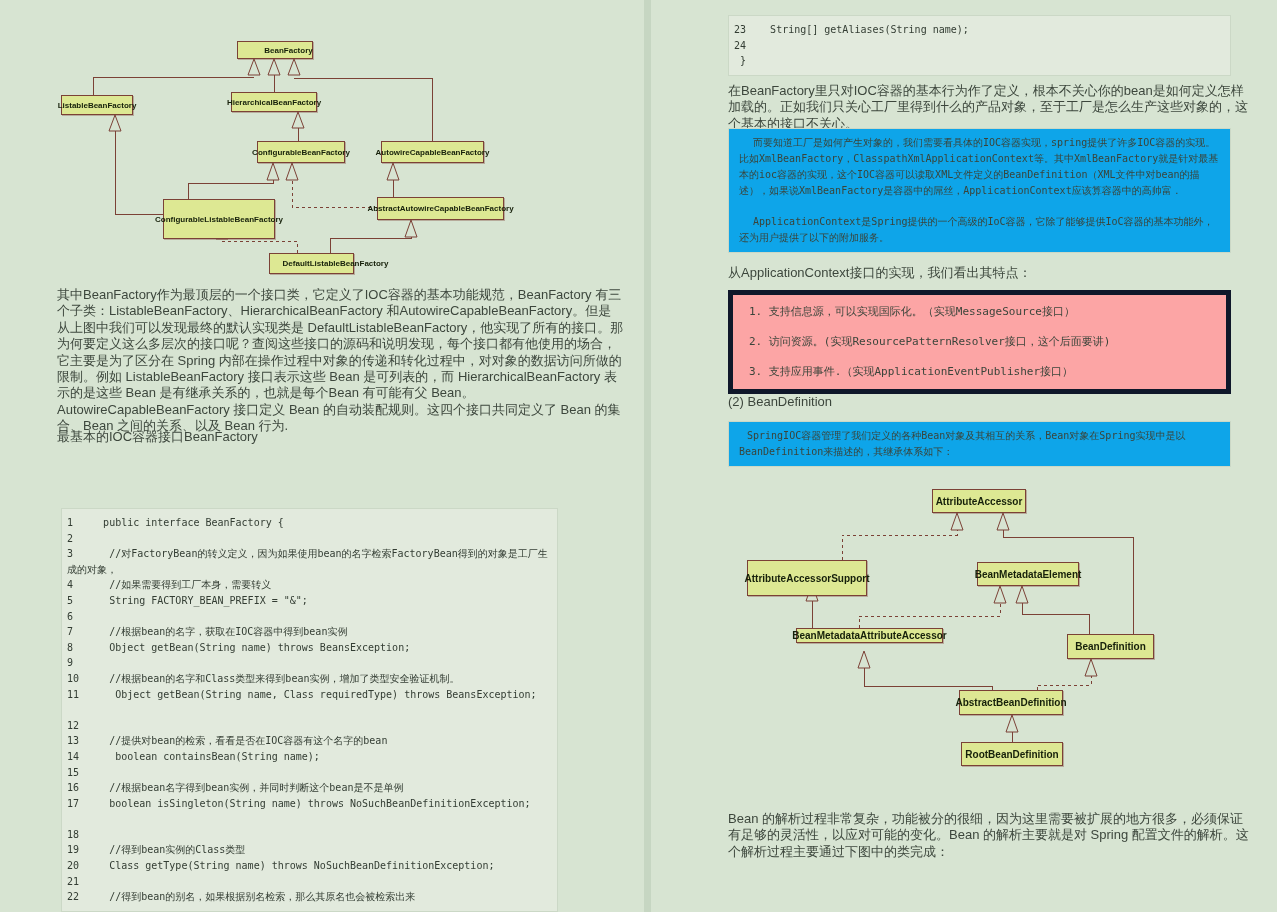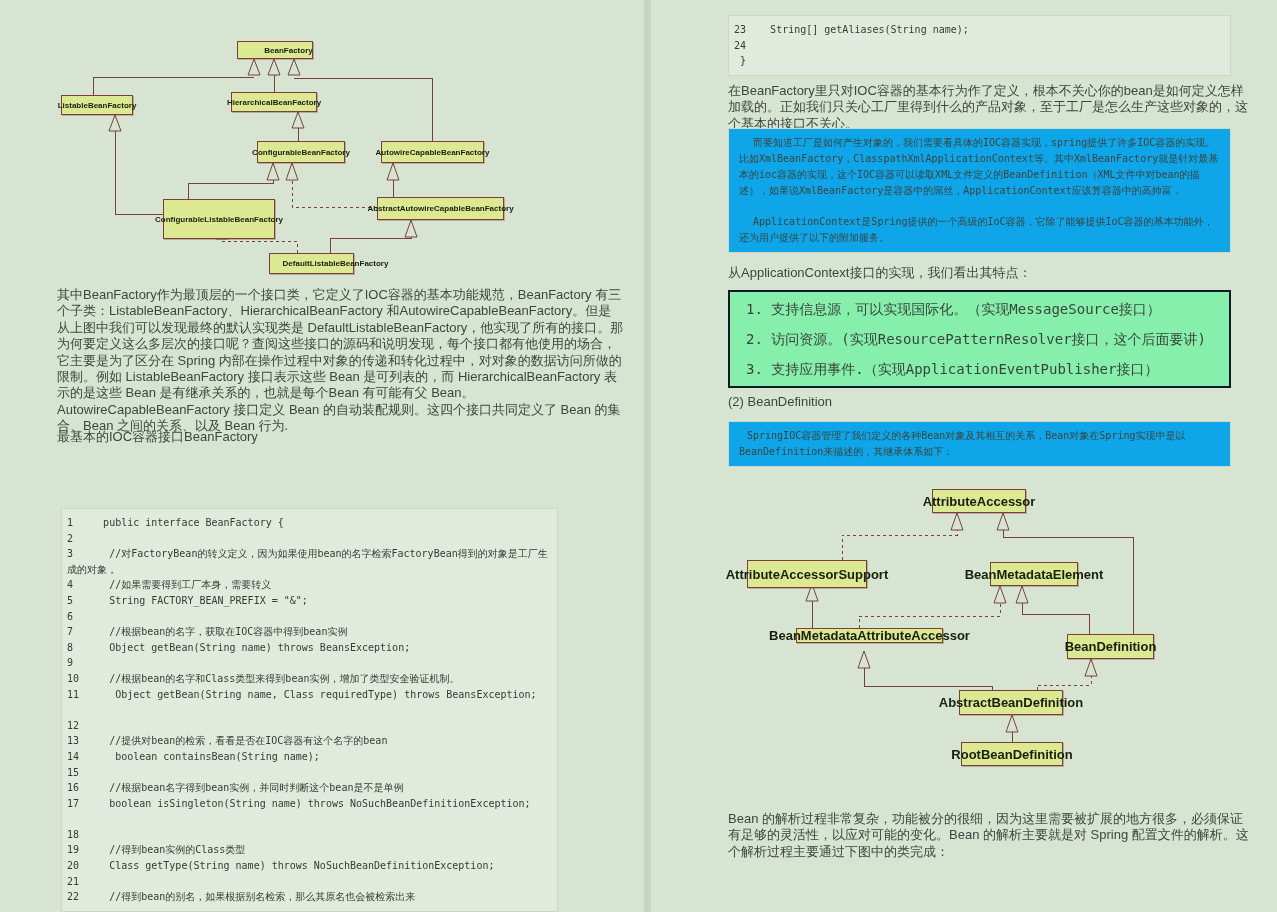--- a/index.html
+++ b/index.html
@@ -38,45 +38,45 @@
     font-size:10px;line-height:16px;
     color:#3a443a;
     padding:6px 10px;
     box-sizing:border-box;
   }
   .quote-block p{margin:0;overflow-wrap:break-word;}
   .quote-block p + p{margin-top:15px;}
   .quote-block .indent{text-indent:14px;}
   .quote-block .indent-sm{text-indent:8px;}
   .list-block{
-    background:#86efac;
-    border:2px solid #0f172a;
+    background:#fca5a5;
+    border:5px solid #0f172a;
     font-family:"DejaVu Sans Mono",monospace;
-    font-size:14px;line-height:16px;
+    font-size:11px;line-height:16px;
     color:#3a443a;
     padding:9px 10px;
     box-sizing:border-box;
   }
   .list-block .line{white-space:pre-wrap;margin:0 0 14px 6px;}
   .list-block .line:last-child{margin-bottom:0;}
   .diagram{position:absolute;}
   .diagram svg{position:absolute;left:0;top:0;}
   .uml-node{
     position:absolute;
     background:#dde893;
     border:1.5px solid #7b4136;
     box-shadow:1px 1px 0 rgba(123,65,54,.35);
     box-sizing:border-box;
     display:flex;align-items:center;justify-content:center;
     font-weight:bold;color:#16200a;
     white-space:nowrap;
     font-family:"Liberation Sans",sans-serif;
   }
   #lp-diagram .uml-node{font-size:8px;}
-  #rp-diagram .uml-node{font-size:13px;}
+  #rp-diagram .uml-node{font-size:10px;}
   .heading{font-size:13px;line-height:17px;}
 </style>
 </head>
 <body>
 
 <div class="canvas">
 
   <div class="divider"></div>
 
   <div class="diagram" id="lp-diagram" style="left:57px;top:35px;width:570px;height:250px;">
@@ -194,22 +194,22 @@
         <polygon points="84,104 78,121 90,121"></polygon>
         <polygon points="272,106 266,123 278,123"></polygon>
         <polygon points="294,106 288,123 300,123"></polygon>
         <polygon points="136,171 130,188 142,188"></polygon>
         <polygon points="363,179 357,196 369,196"></polygon>
         <polygon points="284,235 278,252 290,252"></polygon>
       </g>
     </svg>
     <div>
         <div class="uml-node" style="left: 204px; top: 9px; width: 94px; height: 24px;">AttributeAccessor</div>
-        <div class="uml-node" style="left: 19px; top: 80px; width: 120px; height: 28px;">AttributeAccessorSupport</div>
-        <div class="uml-node" style="left: 262px; top: 82px; width: 88px; height: 24px;">BeanMetadataElement</div>
+        <div class="uml-node" style="left: 19px; top: 80px; width: 120px; height: 36px;">AttributeAccessorSupport</div>
+        <div class="uml-node" style="left: 249px; top: 82px; width: 102px; height: 24px;">BeanMetadataElement</div>
         <div class="uml-node" style="left: 68px; top: 148px; width: 147px; height: 15px;">BeanMetadataAttributeAccessor</div>
         <div class="uml-node" style="left: 339px; top: 154px; width: 87px; height: 25px;">BeanDefinition</div>
         <div class="uml-node" style="left: 231px; top: 210px; width: 104px; height: 25px; text-align: right;">AbstractBeanDefinition</div>
         <div class="uml-node" style="left: 233px; top: 262px; width: 102px; height: 24px;">RootBeanDefinition</div>
       </div>
   </div>
 
   <p class="body-text abs" style="left:728px;top:811px;width:527px;">Bean 的解析过程非常复杂，功能被分的很细，因为这里需要被扩展的地方很多，必须保证有足够的灵活性，以应对可能的变化。Bean 的解析主要就是对 Spring 配置文件的解析。这个解析过程主要通过下图中的类完成：</p>
 
 </div>

